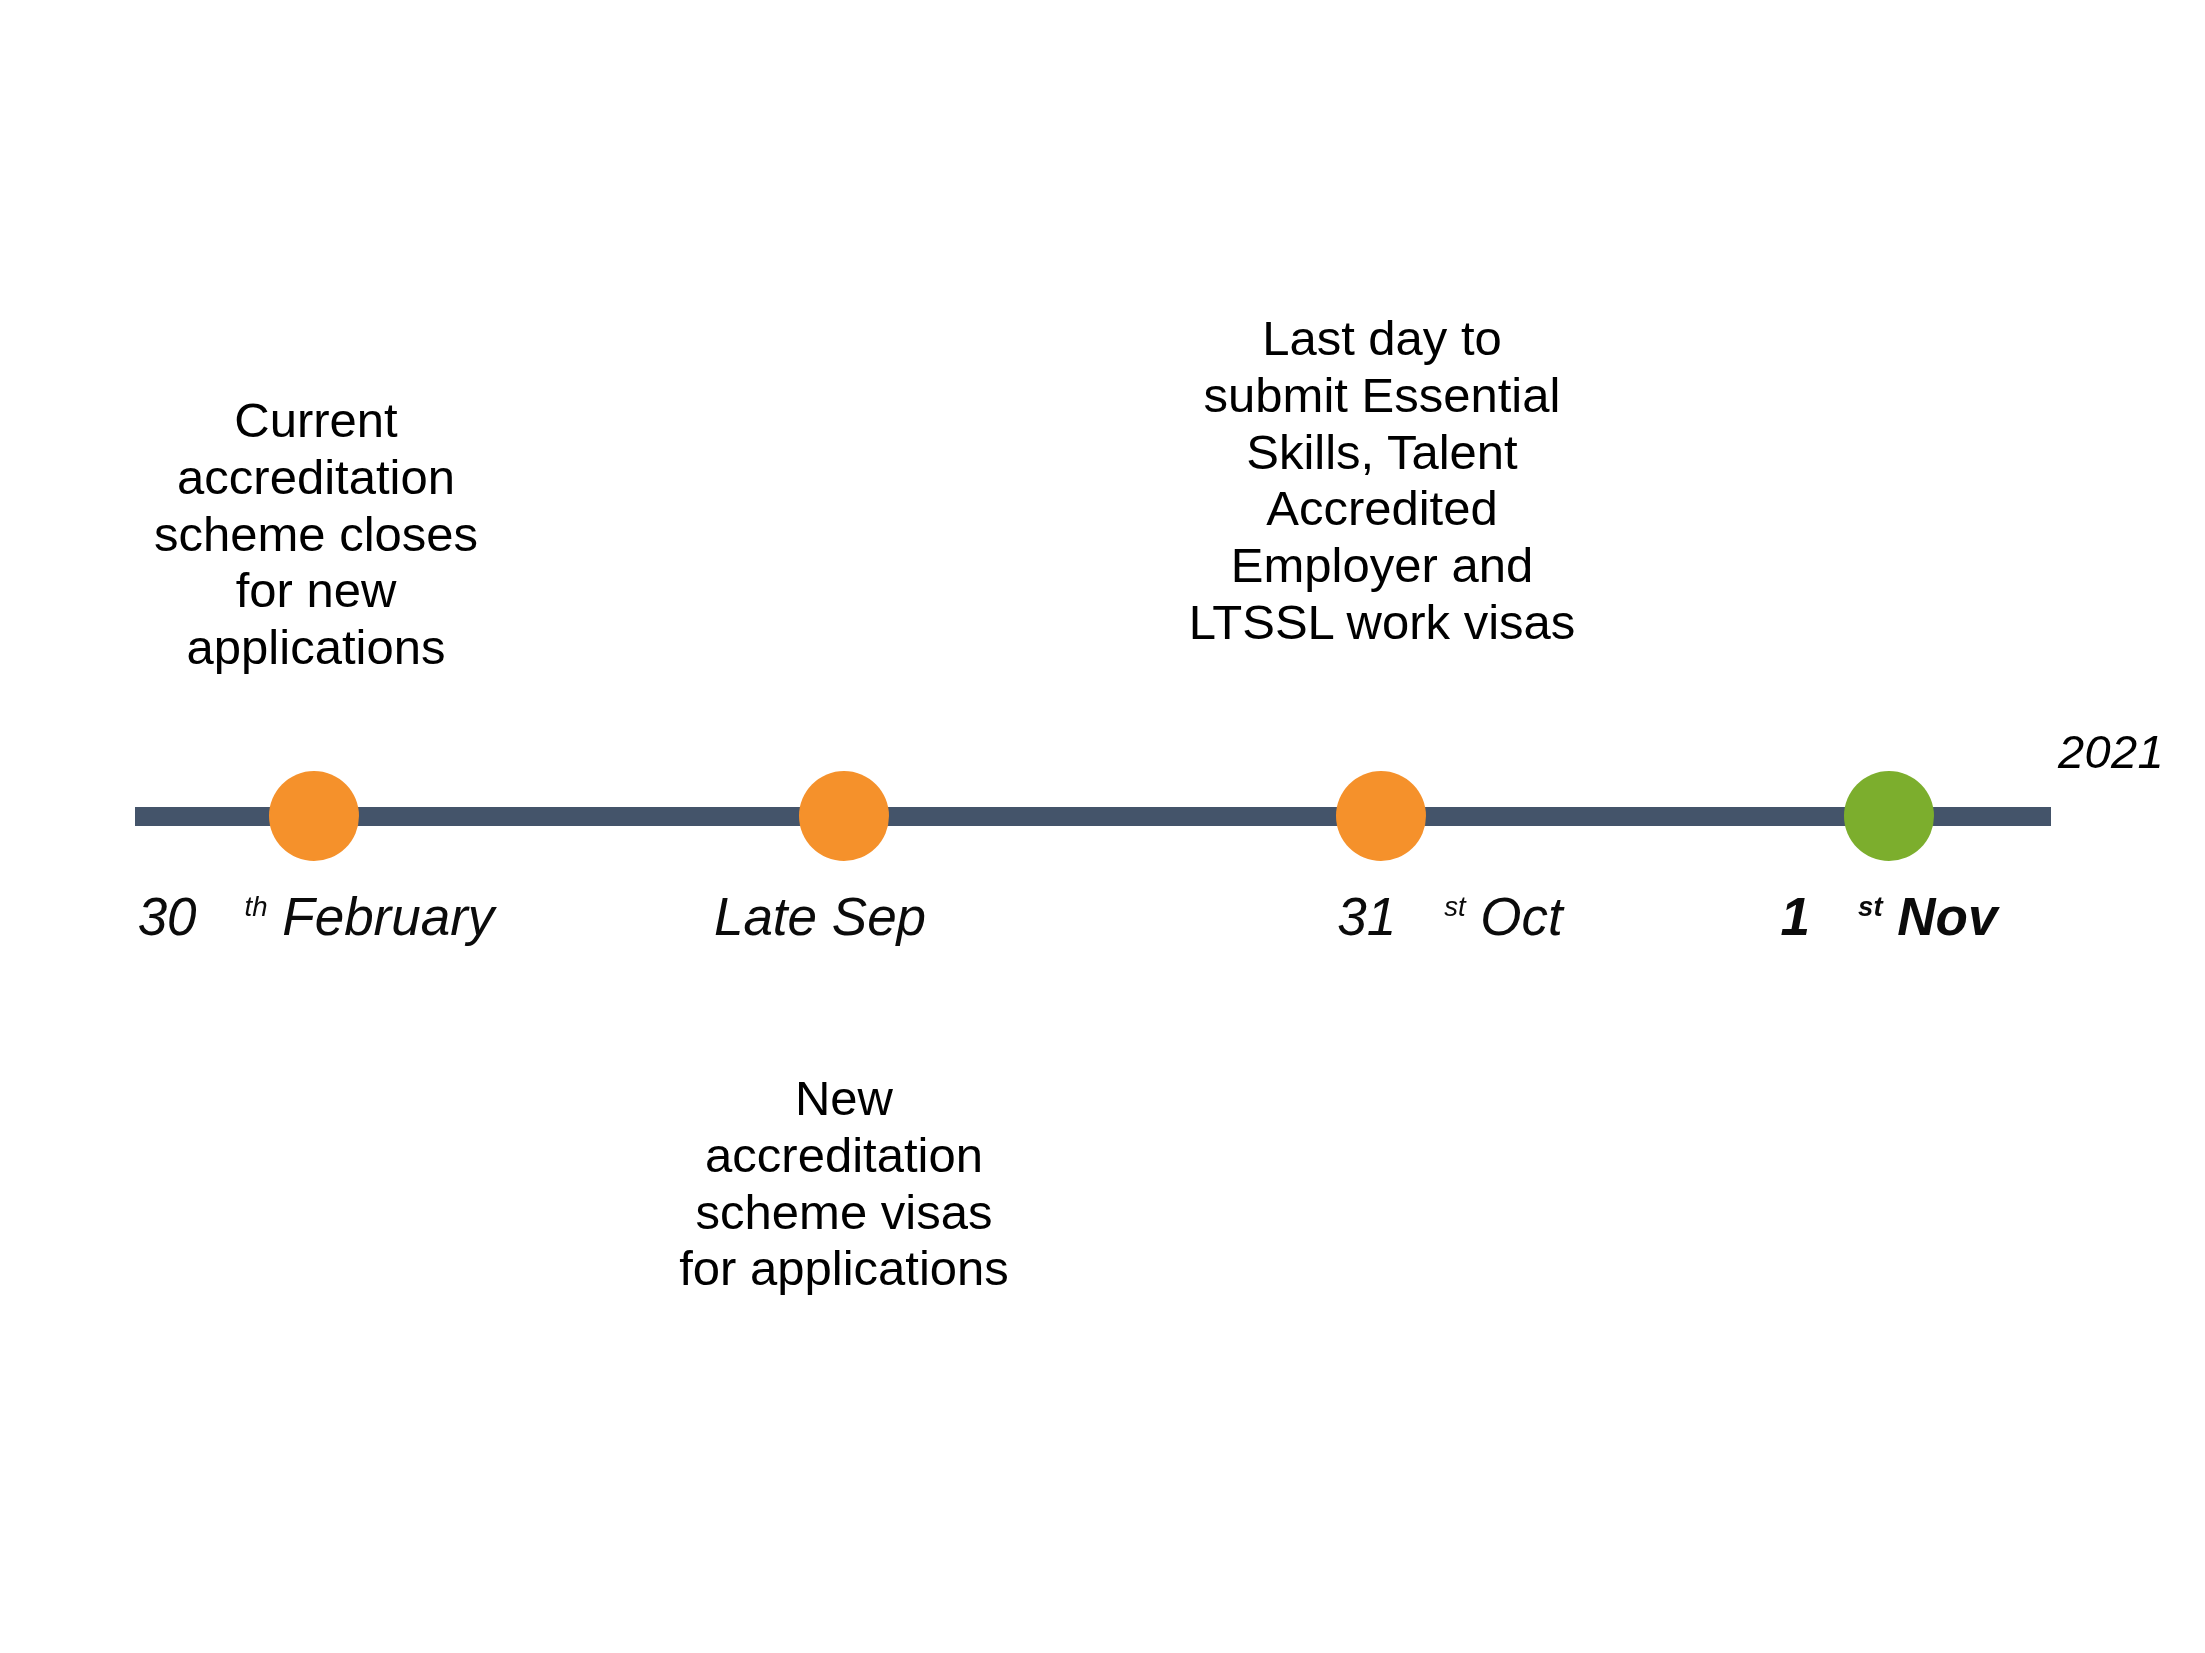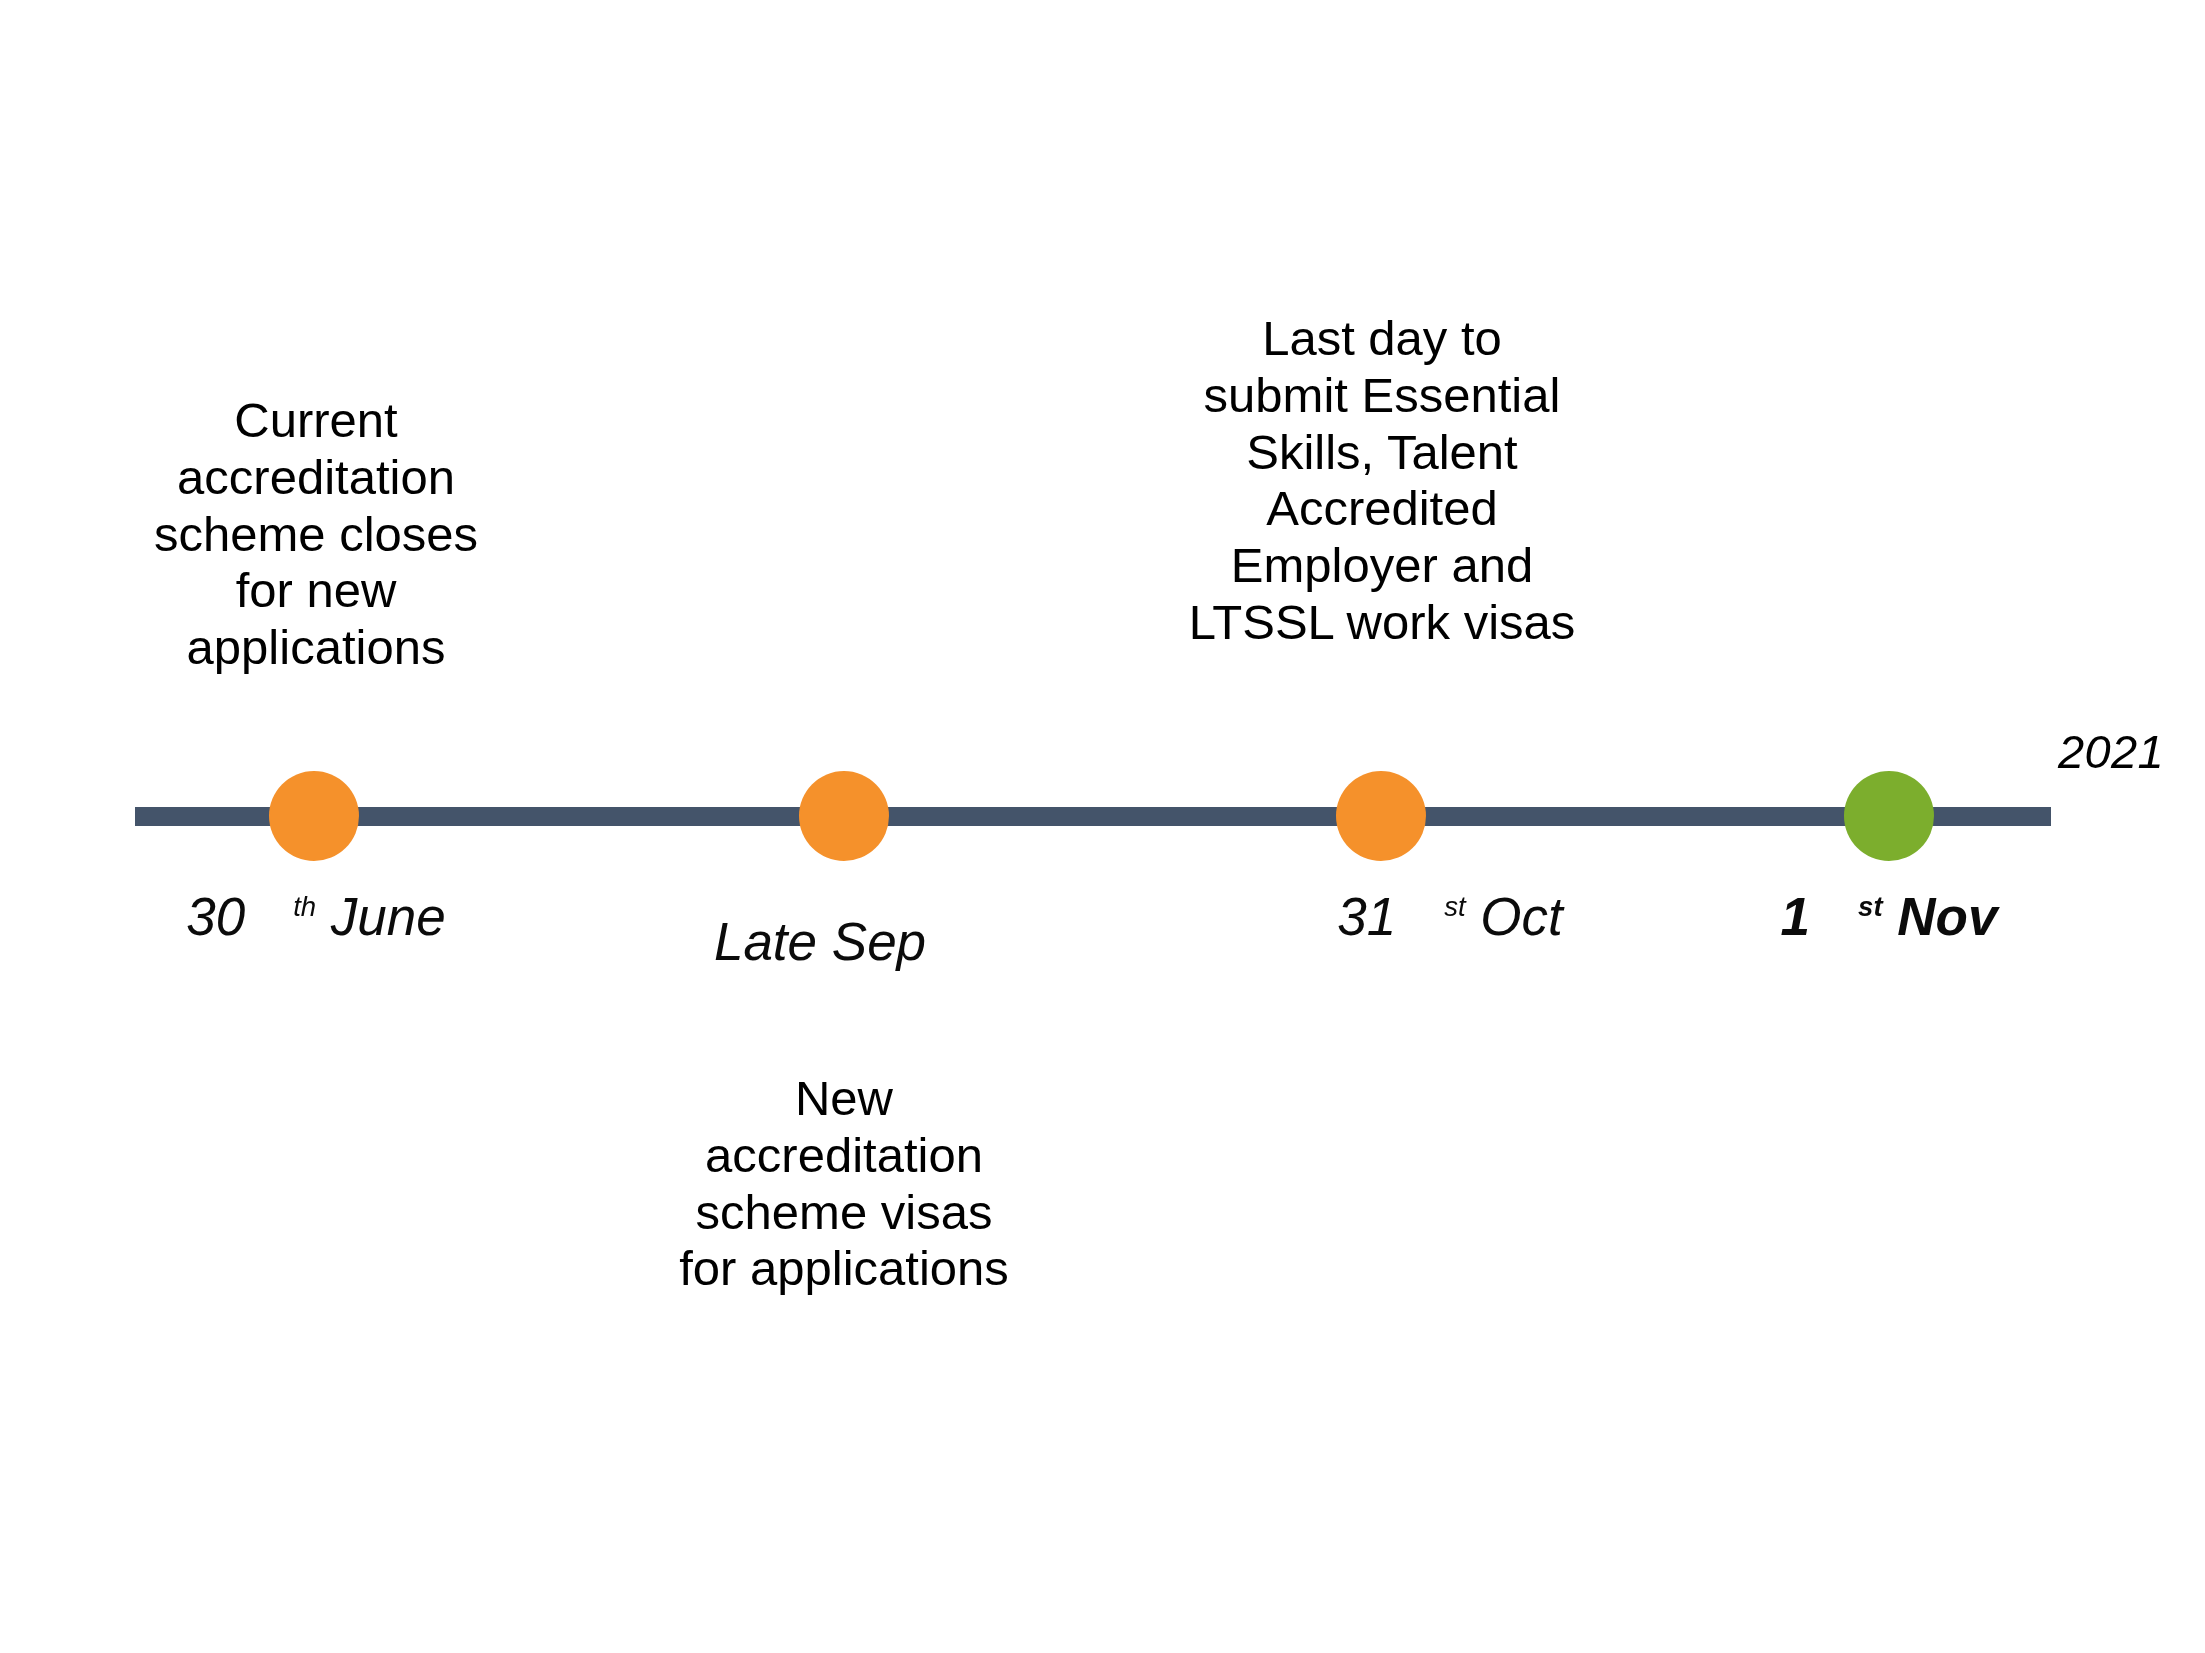--- a/index.html
+++ b/index.html
@@ -92,30 +92,30 @@
   <div class="year-label" style="left:2058px; top:724px;">2021</div>
 
   <div class="node node-orange" style="left:269px;"></div>
 
   <div class="caption caption-above" style="left:316px; top:392px; width:470px;">Current
 accreditation
 scheme closes
 for new
 applications</div>
 
-  <div class="date-label" style="left:316px; top:886px;"><span>30</span><sup>th</sup><span> June</span></div>
+  <div class="date-label" style="left:316px; top:886px;"><span>30</span><sup>th</sup><span> February</span></div>
 
   <div class="node node-orange" style="left:799px;"></div>
 
   <div class="caption caption-below" style="left:844px; top:1070px; width:485px;">New
 accreditation
 scheme visas
 for applications</div>
 
-  <div class="date-label" style="left:844px; top:911px;"><span>Late Sep</span><sup></sup><span></span></div>
+  <div class="date-label" style="left:844px; top:886px;"><span>Late Sep</span><sup></sup><span></span></div>
 
   <div class="node node-orange" style="left:1336px;"></div>
 
   <div class="caption caption-above" style="left:1382px; top:310px; width:500px;">Last day to
 submit Essential
 Skills, Talent
 Accredited
 Employer and
 LTSSL work visas</div>
 

